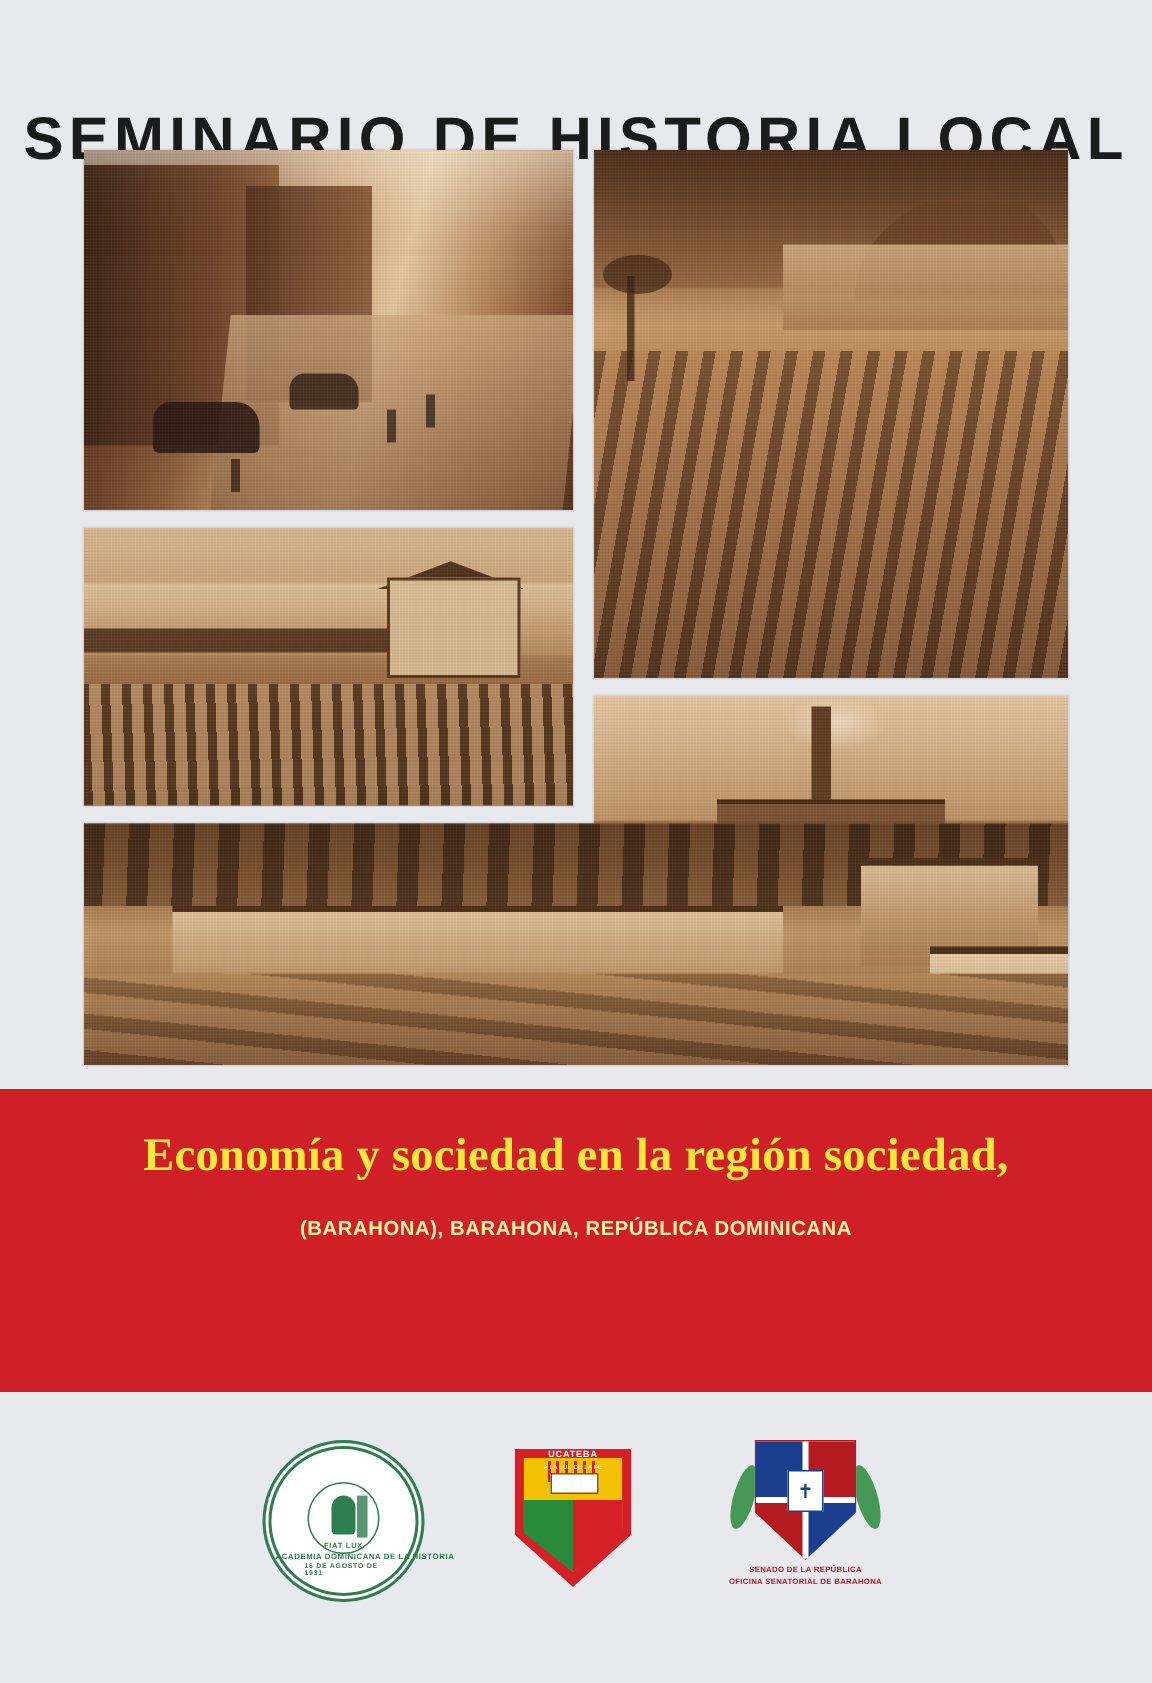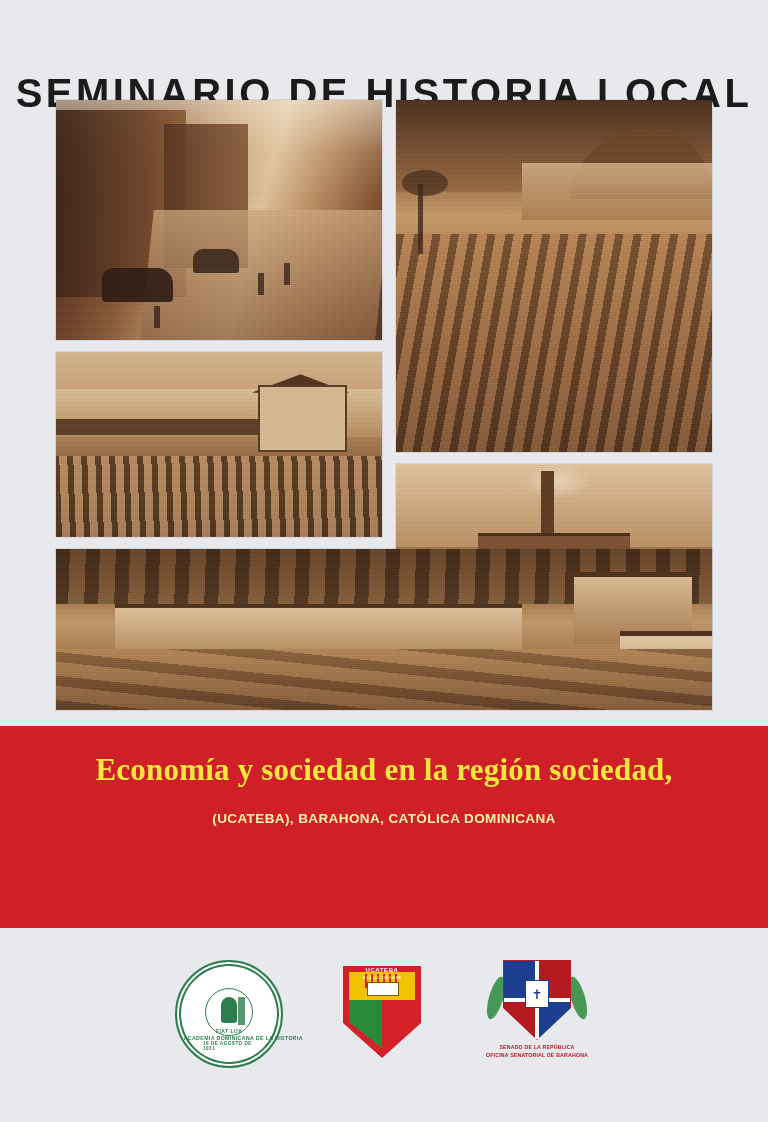--- a/index.html
+++ b/index.html
@@ -474,21 +474,21 @@
       </div>
     </div>
 
   </div>
 
   <div class="red-band">
     <p class="subject">
       <span>Economía y sociedad en la región sociedad,</span><br>
     </p>
     <div class="details">
-      <div>(UCATEBA), BARAHONA, CATÓLICA DOMINICANA</div>
+      <div>(BARAHONA), BARAHONA, REPÚBLICA DOMINICANA</div>
     </div>
   </div>
 
   <div class="logos">
 
     <div class="logo logo-adh">
       <div class="ring-text">
         <span style="transform: rotate(-115deg) translate(0,-50px) rotate(115deg);">ACADEMIA DOMINICANA DE LA HISTORIA</span>
       </div>
       <div class="emblem">

